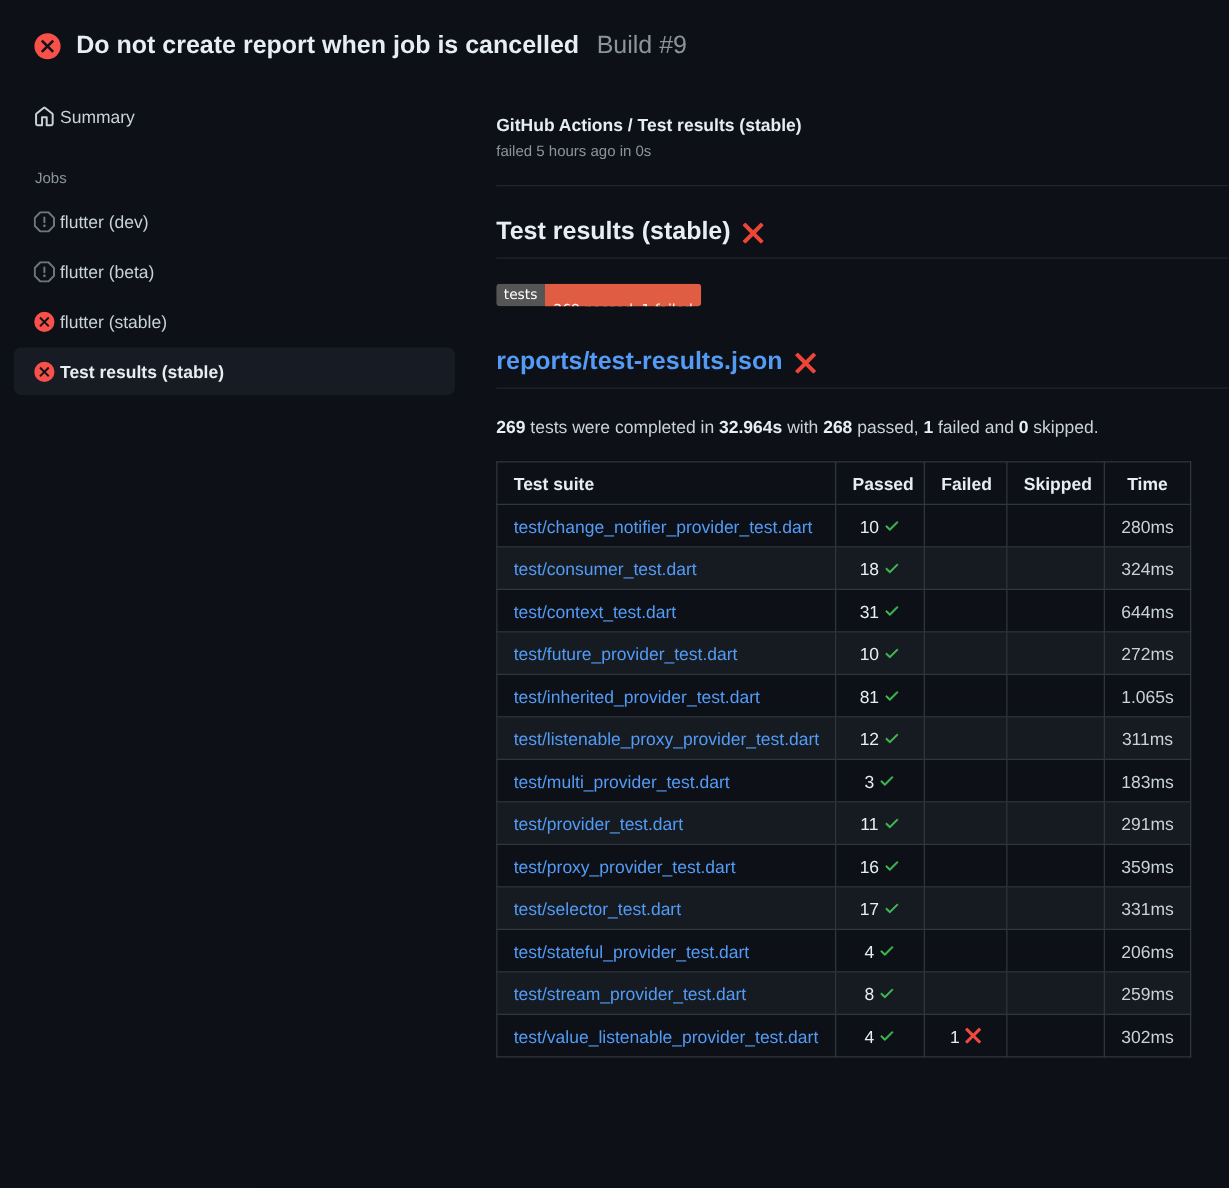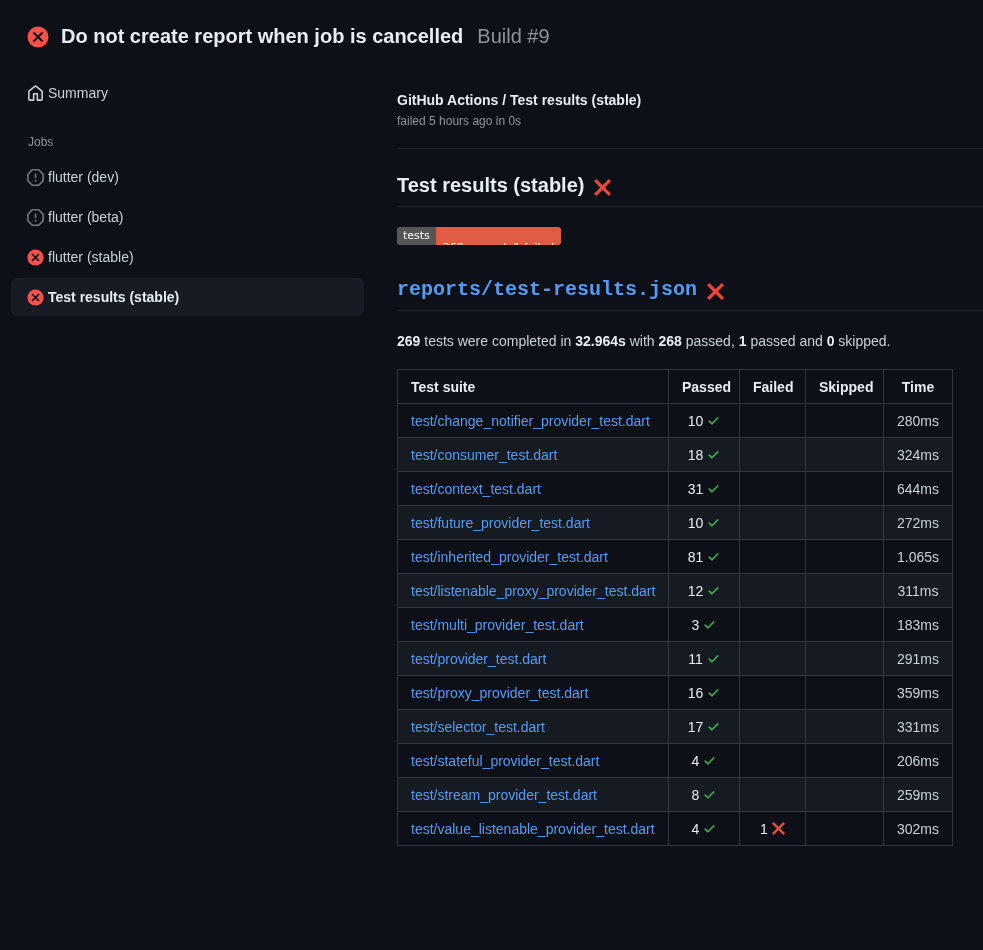--- a/index.html
+++ b/index.html
@@ -35,21 +35,21 @@
   .crumb{font-size:14px; font-weight:700; color:var(--text-bright);}
   .subtitle{font-size:12px; color:var(--muted); margin-top:6px;}
   .divider{border:none; border-top:1px solid var(--border-div); margin-top:20px;}
   h2.section-heading{
     margin-top:25px; font-size:20px; font-weight:700; color:var(--text-bright);
     padding-bottom:9px; border-bottom:1px solid var(--border-div);
     display:flex; align-items:center; gap:10px;
   }
   h2.section-heading .x-icon{width:17px; height:17px; margin-top:2px;}
   h2.report-heading{margin-top:33px;}
-  .report-link{color:var(--link); text-decoration:none; cursor:pointer;font-family:Liberation Mono, monospace;}
+  .report-link{color:var(--link); text-decoration:none; cursor:pointer;}
   
   .badge{display:inline-flex; margin-top:20px; font-size:11px; line-height:18px; height:18px;
     color:#ffffff; border-radius:3px; overflow:hidden; font-family:"DejaVu Sans",sans-serif;}
   .badge .badge-label{background:var(--badge-gray); padding:0 6px;}
   .badge .badge-value{background:var(--badge-red); padding:12px 7px;}
   
   .summary-line{margin-top:22px; font-size:14px; color:var(--text);}
   .summary-line b{color:var(--text-bright);}
   
   table.results{border-collapse:collapse; margin-top:20px; table-layout:fixed; width:555px; font-size:14px;}
@@ -148,21 +148,21 @@
 
     <h2 class="section-heading report-heading">
       <a class="report-link">reports/test-results.json</a>
       <span class="x-icon">
         <svg viewBox="0 0 12 12" width="17" height="17">
             <path fill="#ef4438" d="M1.6 0 6 4.4 10.4 0 12 1.6 7.6 6 12 10.4 10.4 12 6 7.6 1.6 12 0 10.4 4.4 6 0 1.6Z"></path>
           </svg>
       </span>
     </h2>
 
-    <p class="summary-line" id="summary-line"><b>269</b><span> tests were completed in </span><b>32.964s</b><span> with </span><b>268</b><span> passed, </span><b>1</b><span> passed and </span><b>0</b><span> skipped.</span></p>
+    <p class="summary-line" id="summary-line"><b>269</b><span> tests were completed in </span><b>32.964s</b><span> with </span><b>268</b><span> passed, </span><b>1</b><span> failed and </span><b>0</b><span> skipped.</span></p>
 
     <table class="results">
       <colgroup>
           <col style="width:271px">
           <col style="width:71px">
           <col style="width:66px">
           <col style="width:78px">
           <col style="width:69px">
         </colgroup>
       <thead>

